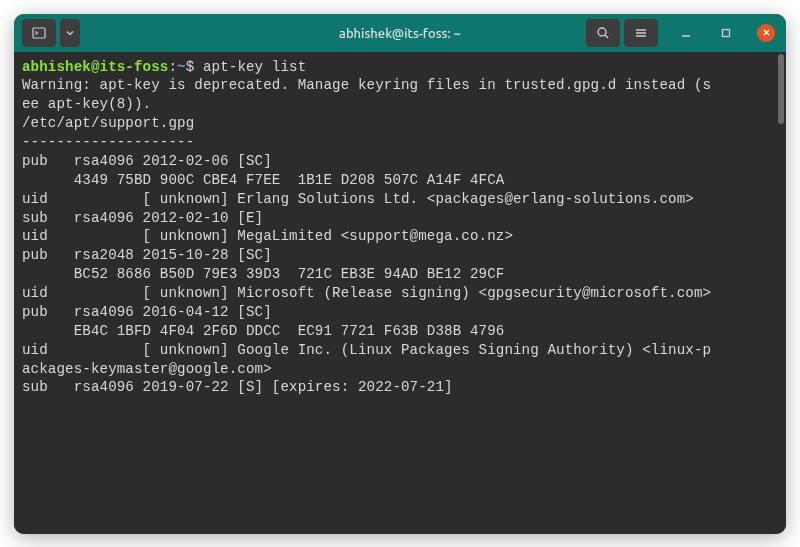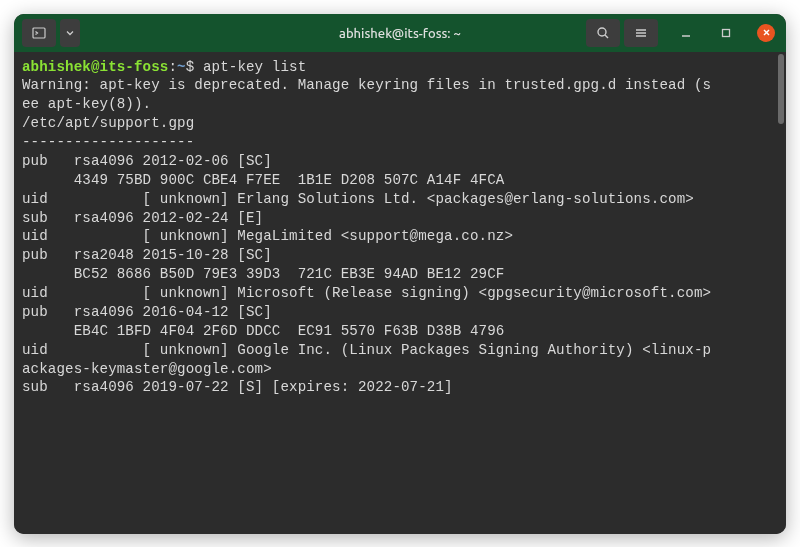--- a/index.html
+++ b/index.html
@@ -21,21 +21,21 @@
       background: #2c2c2c;
       border-radius: 10px;
       overflow: hidden;
       box-shadow: 0 4px 20px rgba(0,0,0,0.3);
       display: flex;
       flex-direction: column;
       position: relative;
     }
     .titlebar {
       height: 38px;
-      background: #14532d;
+      background: #0f766e;
       display: flex;
       align-items: center;
       padding: 0 8px;
       position: relative;
     }
     .titlebar-left {
       display: flex;
       align-items: center;
       gap: 4px;
     }
@@ -179,28 +179,28 @@
 
   <div class="terminal-body">
     <div class="term-line"><span class="prompt-user">abhishek@its-foss</span><span class="prompt-dollar">:</span><span class="prompt-path">~</span><span class="prompt-dollar">$ </span><span class="cmd">apt-key list</span></div>
     <div class="term-line">Warning: apt-key is deprecated. Manage keyring files in trusted.gpg.d instead (s</div>
     <div class="term-line">ee apt-key(8)).</div>
     <div class="term-line">/etc/apt/support.gpg</div>
     <div class="term-line">--------------------</div>
     <div class="term-line">pub   rsa4096 2012-02-06 [SC]</div>
     <div class="term-line">      4349 75BD 900C CBE4 F7EE  1B1E D208 507C A14F 4FCA</div>
     <div class="term-line">uid           [ unknown] Erlang Solutions Ltd. &lt;packages@erlang-solutions.com&gt;</div>
-    <div class="term-line">sub   rsa4096 2012-02-24 [E]</div>
+    <div class="term-line">sub   rsa4096 2012-02-10 [E]</div>
     <div class="term-line"></div>
     <div class="term-line">uid           [ unknown] MegaLimited &lt;support@mega.co.nz&gt;</div>
     <div class="term-line"></div>
     <div class="term-line">pub   rsa2048 2015-10-28 [SC]</div>
     <div class="term-line">      BC52 8686 B50D 79E3 39D3  721C EB3E 94AD BE12 29CF</div>
     <div class="term-line">uid           [ unknown] Microsoft (Release signing) &lt;gpgsecurity@microsoft.com&gt;</div>
     <div class="term-line"></div>
     <div class="term-line">pub   rsa4096 2016-04-12 [SC]</div>
-    <div class="term-line">      EB4C 1BFD 4F04 2F6D DDCC  EC91 5570 F63B D38B 4796</div>
+    <div class="term-line">      EB4C 1BFD 4F04 2F6D DDCC  EC91 7721 F63B D38B 4796</div>
     <div class="term-line">uid           [ unknown] Google Inc. (Linux Packages Signing Authority) &lt;linux-p</div>
     <div class="term-line">ackages-keymaster@google.com&gt;</div>
     <div class="term-line">sub   rsa4096 2019-07-22 [S] [expires: 2022-07-21]</div>
   </div>
   <div class="scrollbar"></div>
 </div>
 
 </body></html>

